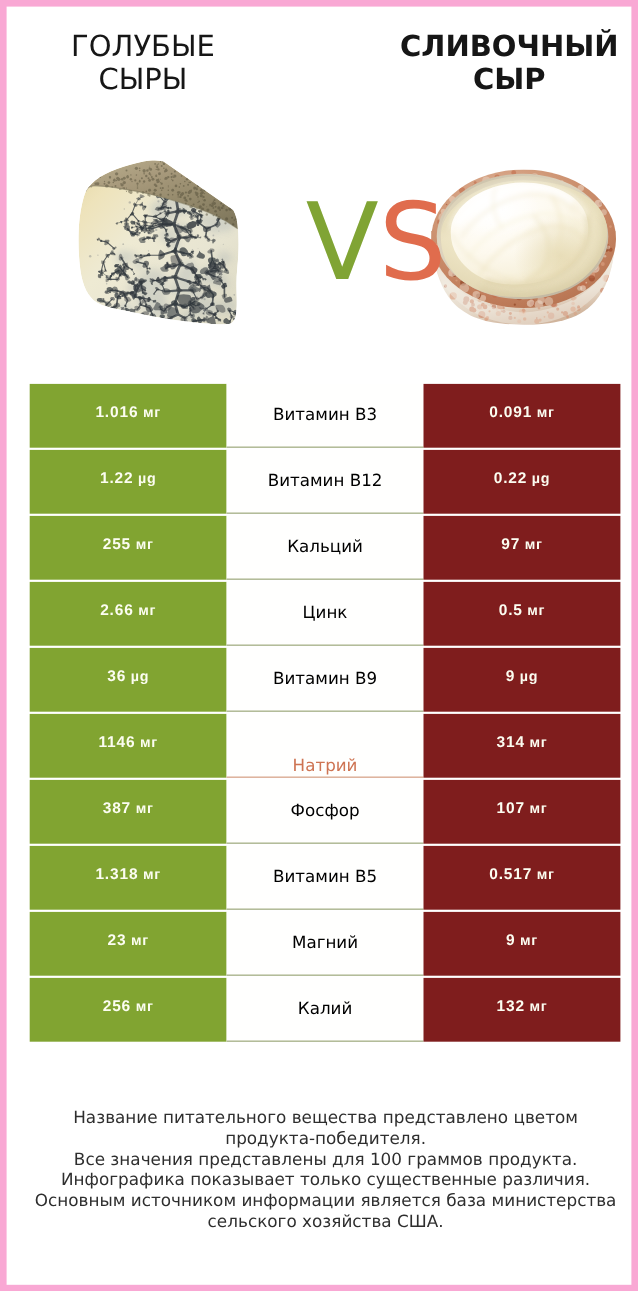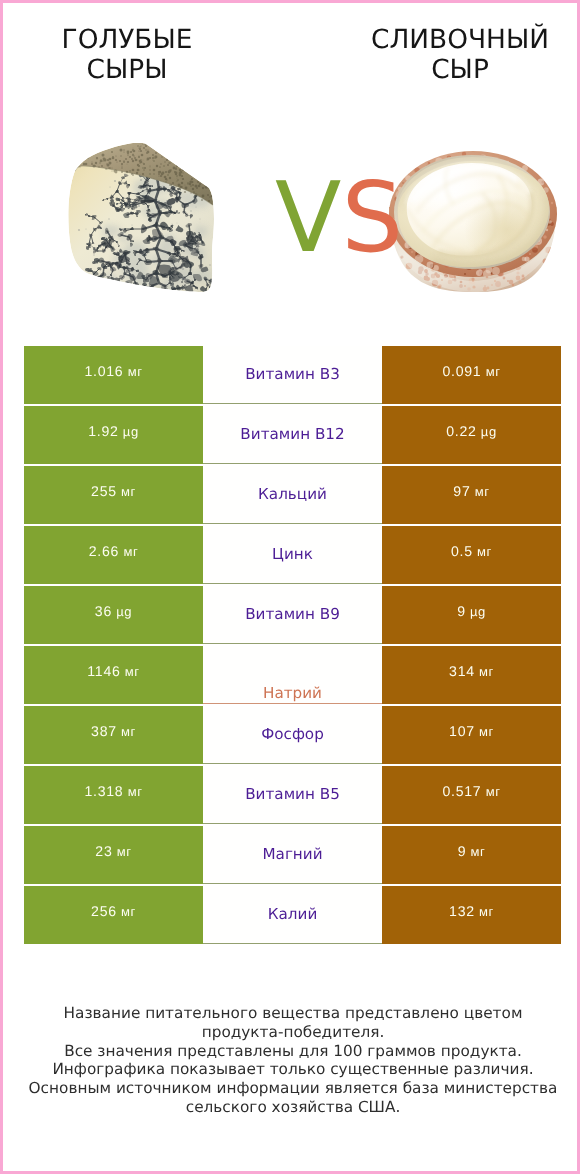--- a/index.html
+++ b/index.html
@@ -1,52 +1,52 @@
 <!DOCTYPE html>
 <html><head>
 <meta charset="utf-8">
 <title>Infographic</title>
 <style>
   html,body{margin:0;padding:0;background:#fff;}
   body{width:580px;height:1174px;font-family:"DejaVu Sans",sans-serif;overflow:hidden;
        -webkit-font-smoothing:antialiased;text-rendering:geometricPrecision;}
-  .page{position:relative;width:580px;height:1174px;box-sizing:border-box;border:3px solid #f9a8d4;background:#fff;overflow:hidden;}
+  .page{position:relative;width:580px;height:1174px;box-sizing:border-box;border:6px solid #f9a8d4;background:#fff;overflow:hidden;}
 
   
   .title{position:absolute;top:22px;font-size:26.4px;line-height:30px;color:#161616;
          font-weight:400;text-align:center;white-space:pre-line;}
   .title-left{left:24px;width:200px;}
-  .title-right{left:357px;width:200px;}
+  .title-right{left:357px;width:200px;font-weight:bold;}
 
   
   .hero-img{position:absolute;}
   .hero-left{left:58px;top:140px;}
   .hero-right{left:385px;top:148px;}
   .vs{position:absolute;left:-2px;top:160px;width:580px;height:110px;
       font-family:"DejaVu Sans",sans-serif;font-size:97px;line-height:110px;
       text-align:center;font-weight:400;white-space:nowrap;margin-left:48px;}
   .vs .v{color:#80a434;}
   .vs .s{color:#e06c4d;}
 
   
   .table{position:absolute;left:21px;top:343px;width:537px;}
   .row{display:flex;height:58px;margin-bottom:2px;}
   .cell{width:179px;display:flex;align-items:center;justify-content:center;
         box-sizing:border-box;}
   .cell>span{display:block;position:relative;top:-4.5px;white-space:nowrap;}
-  .c-left,.c-right{font-family:"Liberation Sans",sans-serif;font-weight:400;
+  .c-left,.c-right{font-family:"Liberation Sans",sans-serif;font-weight:700;
         font-size:14.1px;letter-spacing:0.75px;color:#fcfdf1;}
   .c-left{background:#81a431;}
-  .c-right{background:#a16207;}
+  .c-right{background:#7f1d1d;}
   .unit{font-size:13px;letter-spacing:0.6px;}
   .c-mid{background:#fffffe;font-family:"DejaVu Sans",sans-serif;font-size:15.2px;
         border-bottom:1px solid #93a06f;}
   .c-mid>span{top:-0.5px;}
   .c-mid.b-right{border-bottom-color:#d09477;}
-  .w-left{color:#4c1d95;}
+  .w-left{color:#000000;}
   .w-right{color:#ce7453;margin-top:38px;}
 
   
   .footer{position:absolute;left:0;top:1001px;width:580px;text-align:center;
           font-size:15.3px;line-height:18.8px;color:#2e2e2e;}
   .footer div{white-space:pre-line;}
 </style>
 </head>
 <body>
 
@@ -1002,21 +1002,21 @@
         </div>
         <div class="cell c-mid">
           <span class="w-left">Витамин B3</span>
         </div>
         <div class="cell c-right">
           <span><span>0.091</span><span class="unit"> мг</span></span>
         </div>
       </div>
       <div class="row">
         <div class="cell c-left">
-          <span><span>1.92</span><span class="unit"> µg</span></span>
+          <span><span>1.22</span><span class="unit"> µg</span></span>
         </div>
         <div class="cell c-mid">
           <span class="w-left">Витамин B12</span>
         </div>
         <div class="cell c-right">
           <span><span>0.22</span><span class="unit"> µg</span></span>
         </div>
       </div>
       <div class="row">
         <div class="cell c-left">

